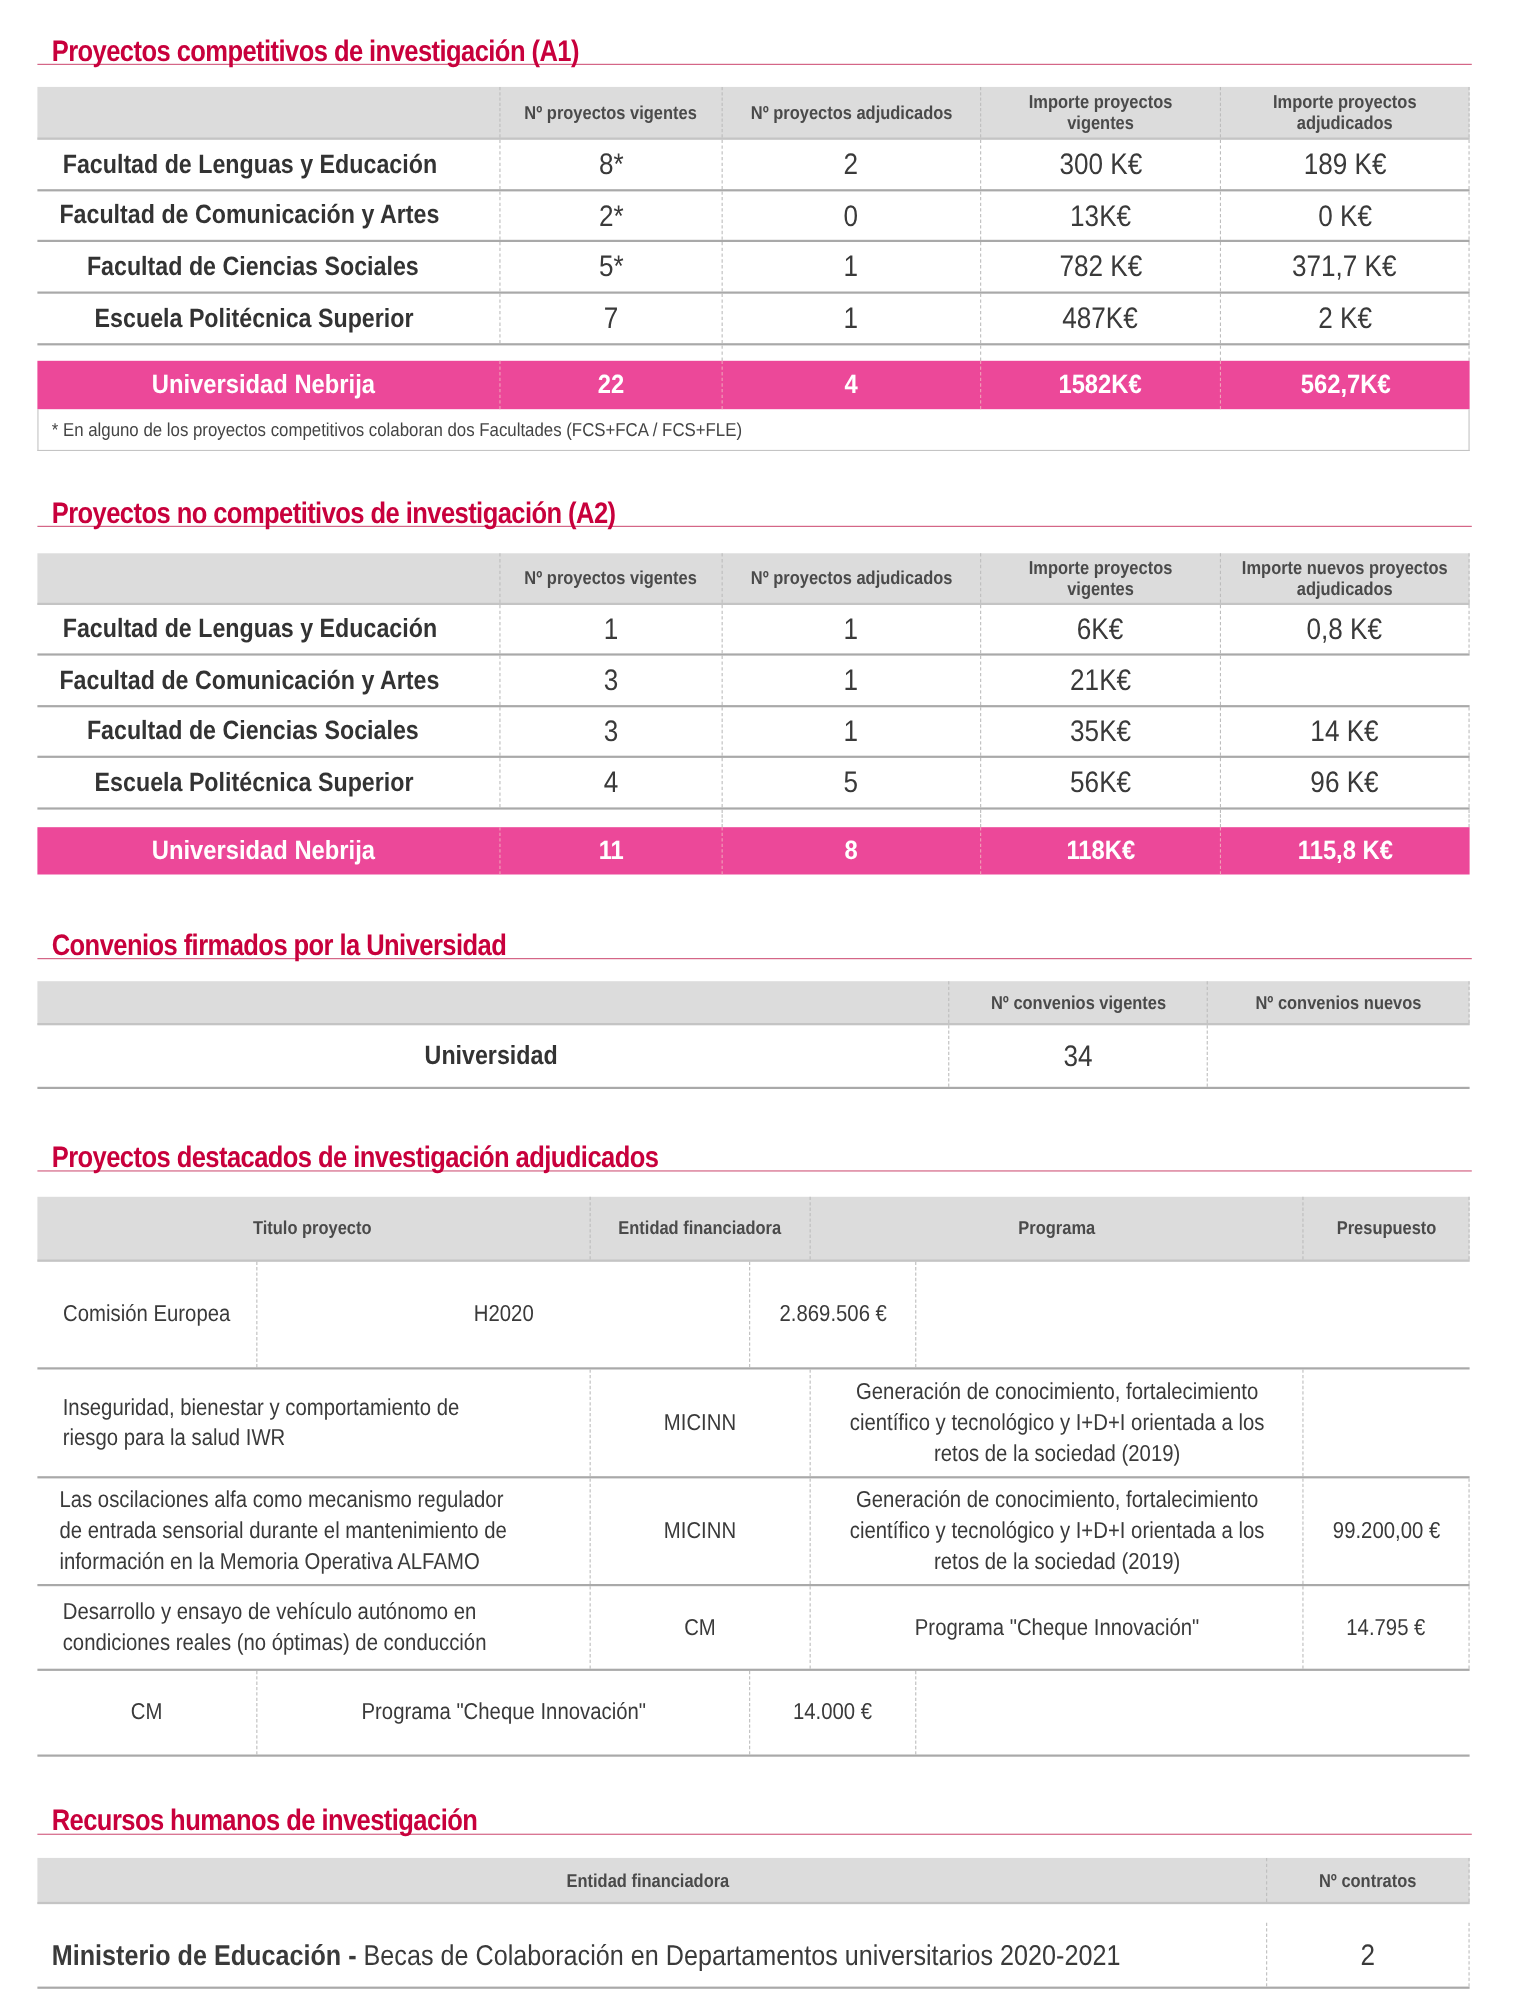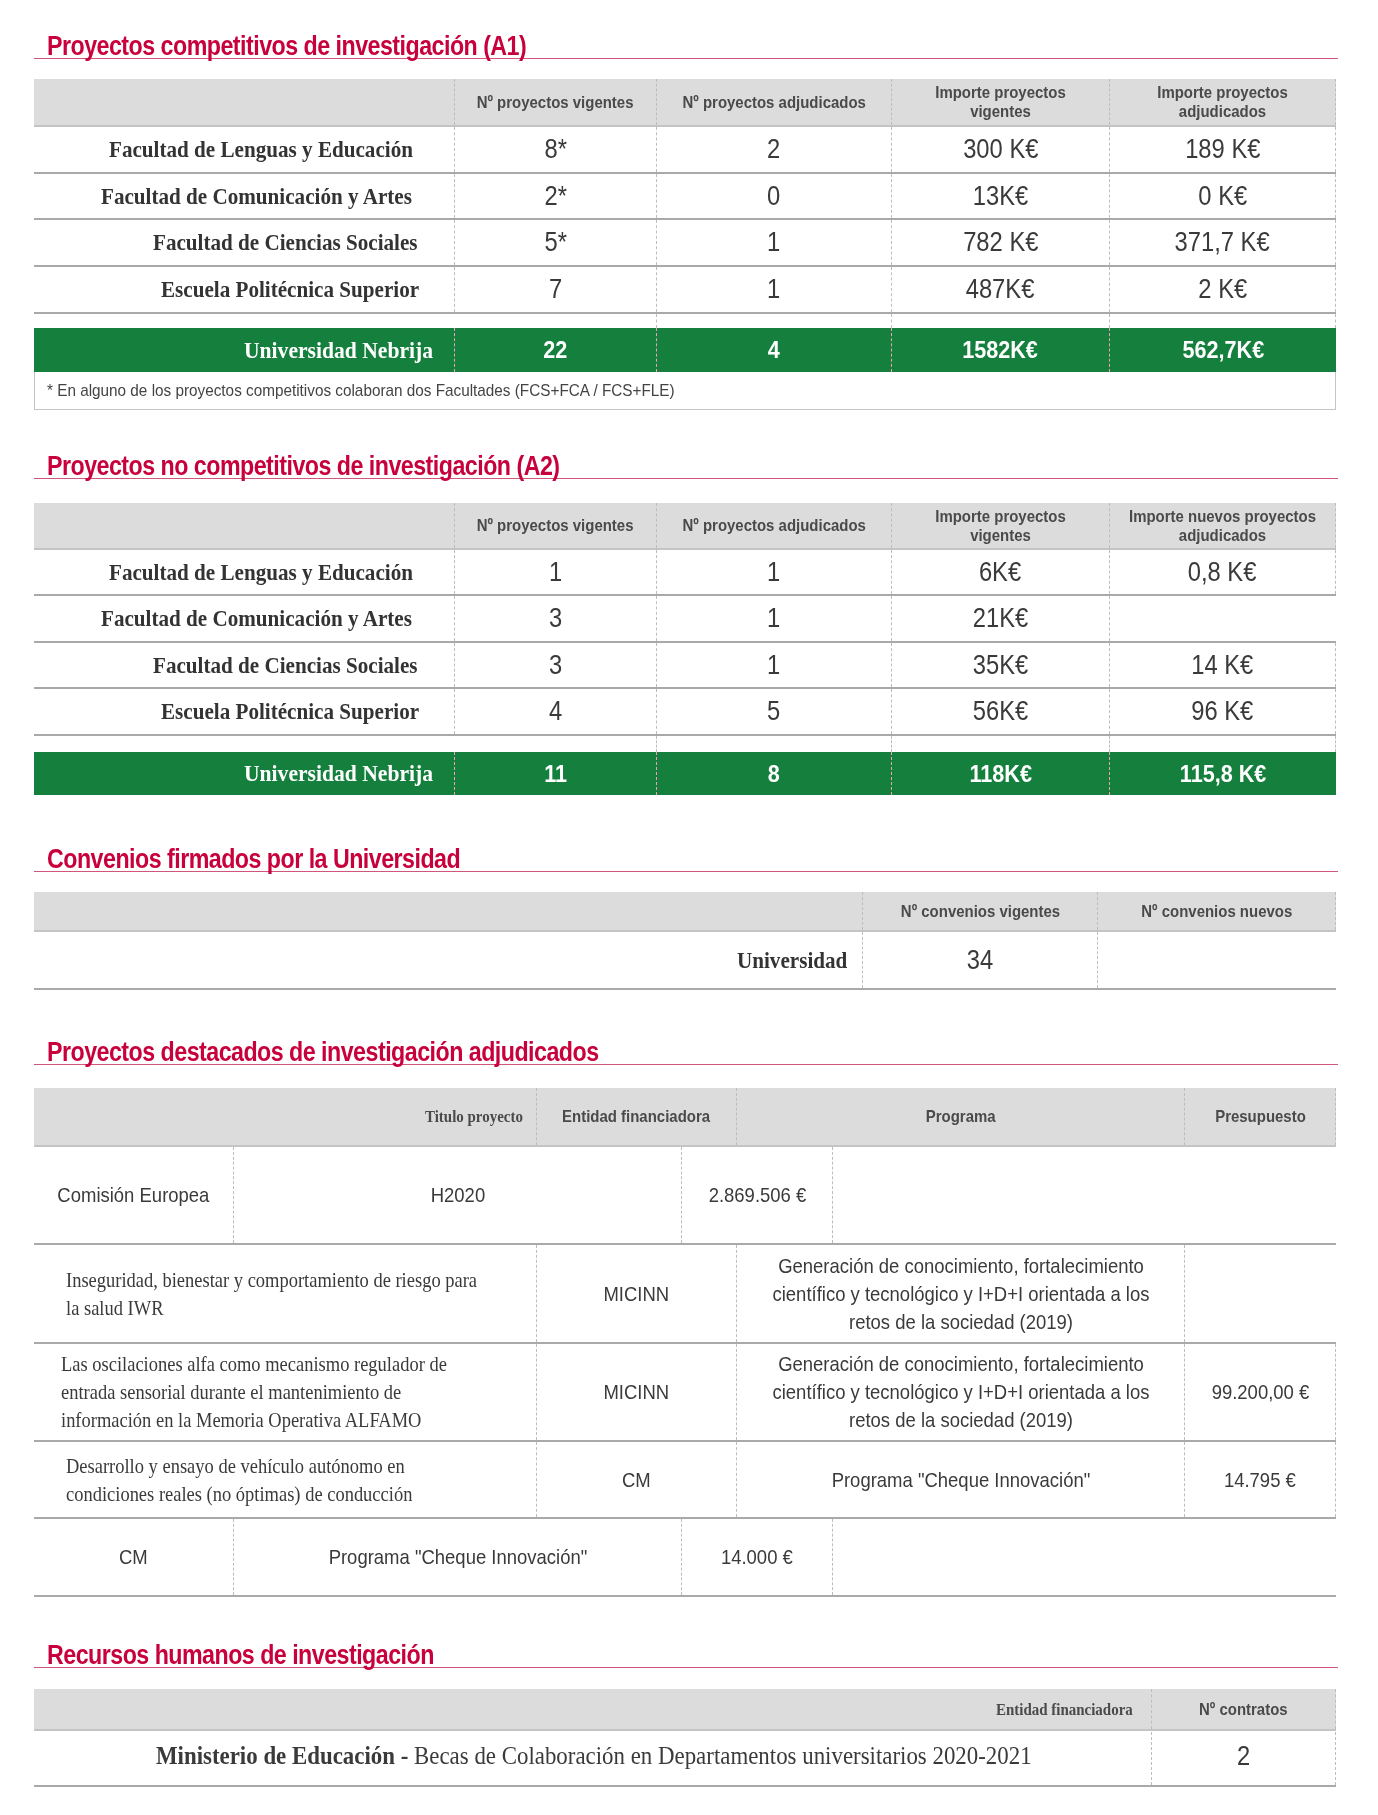--- a/index.html
+++ b/index.html
@@ -4,26 +4,26 @@
 <style>
   html, body { margin:0; padding:0; background:#ffffff; }
   body { width:1378px; height:1815px; position:relative; overflow:hidden;
          font-family:"Liberation Sans", "DejaVu Sans", sans-serif; color:#333; }
   .section-title { position:absolute; left:34px; width:1304px; border-bottom:1.5px solid #d0567a; height:0; }
   .section-title span { position:absolute; left:13px; bottom:-4px; font-family:"Liberation Sans", sans-serif;
       font-weight:bold; color:#c8003c; font-size:27px; letter-spacing:-0.6px; transform:scaleX(0.86); transform-origin:left bottom; white-space:nowrap; }
   .tbl { position:absolute; left:34px; width:1302px; }
   .row { position:absolute; left:0; width:100%; display:flex; border-bottom:2px solid #a9a9a9; box-sizing:border-box; }
   .row.head { background:#dcdcdc; border-bottom:2px solid #c4c4c4; }
-  .row.total { background:#15803d; border-bottom:none; }
+  .row.total { background:#ec4899; border-bottom:none; }
   .cell { box-sizing:border-box; display:flex; align-items:center; justify-content:center; text-align:center;
           border-right:1px dashed #bdbdbd; height:100%; }
   .cell:last-child { border-right:1px dashed #bdbdbd; }
   .row.total .cell { border-right:1px dashed #f0a0b8; }
-  .cell.label { justify-content:flex-end; text-align:left; padding-left:13px;font-family:Liberation Serif, serif; }
+  .cell.label { justify-content:center; text-align:left; padding-left:13px; }
   .hd { font-weight:bold; color:#4a4a4a; font-size:17px; line-height:19px; transform:scaleX(0.88); }
   .lbl { font-weight:bold; color:#333; font-size:24px; transform:scaleX(0.88); transform-origin:left center; white-space:nowrap; }
   .num { color:#3a3a3a; font-size:27px; transform:scaleX(0.88); white-space:nowrap; }
   .tot { color:#fff; font-weight:bold; font-size:24px; transform:scaleX(0.9); white-space:nowrap; }
   .tot.lbl { color:#fff; }
   .txt { font-size:21px; line-height:28px; color:#3a3a3a; transform:scaleX(0.88); transform-origin:left center; }
   .ctxt { font-size:21px; line-height:28px; color:#3a3a3a; transform:scaleX(0.88); }
   .note { position:absolute; left:34px; width:1302px; box-sizing:border-box; border:1px solid #c4c4c4; border-top:none;
           font-size:17px; color:#444; padding-left:12px; display:flex; align-items:center; }
   .note span { transform:scaleX(0.9); transform-origin:left center; white-space:nowrap; }
@@ -366,21 +366,21 @@
 </div>
 <div class="tbl" style="top:1689px">
   <div class="row head" style="top:0;height:42px">
     <div class="cell label" style="width:1118px">
         <span class="hd" style="transform-origin:left center">Entidad financiadora</span>
       </div>
     <div class="cell" style="width:184px">
         <span class="hd">Nº contratos</span>
       </div>
   </div>
-  <div class="row" style="top:38px;height:60px">
+  <div class="row" style="top:59px;height:60px">
     <div class="cell label" style="width:1118px">
       <span class="num" style="transform-origin:left center;font-size:26px"><b>Ministerio de Educación -</b><span> Becas de Colaboración en Departamentos universitarios 2020-2021</span></span>
     </div>
     <div class="cell" style="width:184px">
         <span class="num">2</span>
       </div>
   </div>
 </div>
 
 </body></html>

